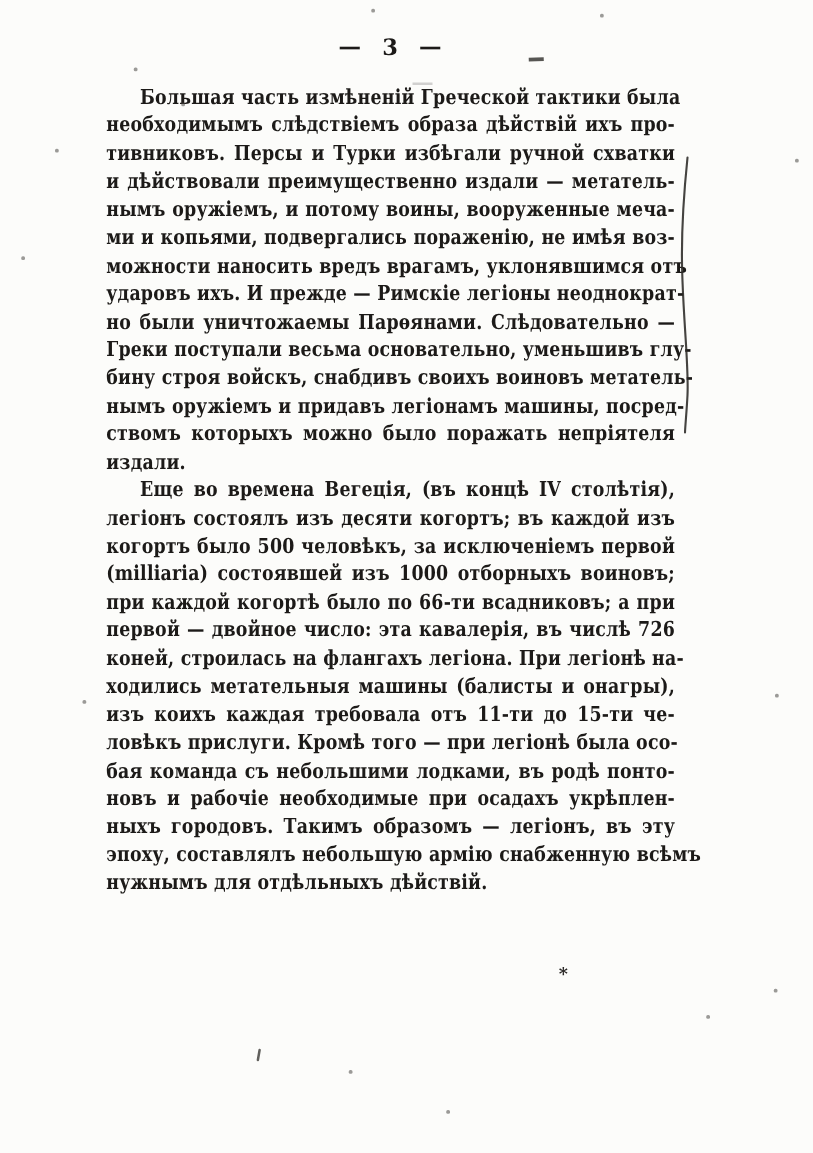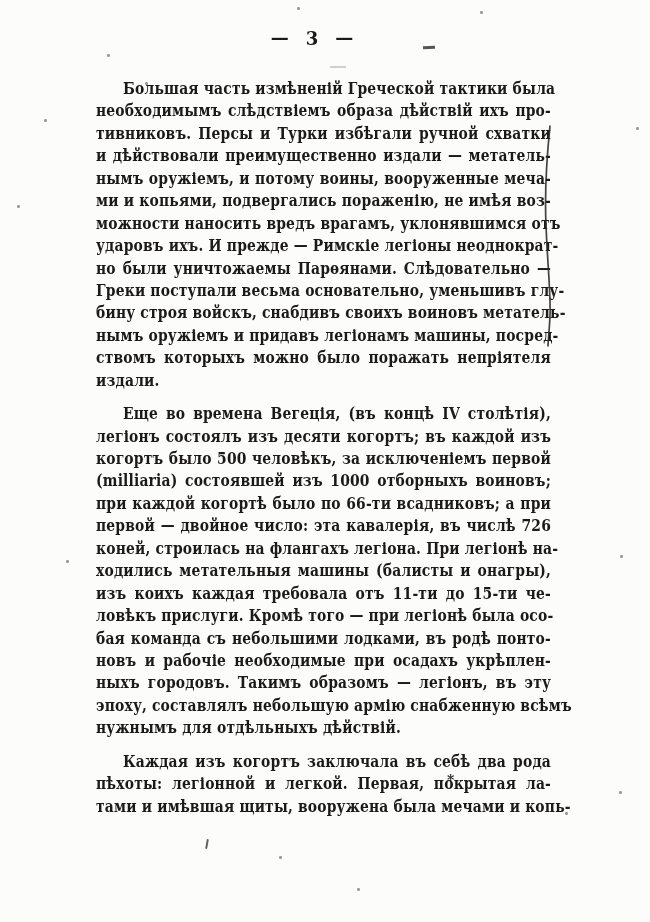--- a/index.html
+++ b/index.html
@@ -34,21 +34,21 @@
   .header .pagenum { margin: 0 16px; }
   .header .dash { position: relative; top: -1px; }
 
   
   .textblock {
     position: absolute;
     top: 67px;
     left: 85px;
     width: 455px;
   }
-  .paragraph { margin: 11px; }
+  .paragraph { margin: 0; }
   .line {
     width: 540px;                 
     transform: scaleX(0.8426);    
     transform-origin: 0 0;
     font-size: 16.5px;
     font-weight: 700;
     line-height: 22.45px;
     height: 22.45px;
     white-space: nowrap;
     text-align: justify;
@@ -124,25 +124,20 @@
         <div class="line">коней, строилась на флангахъ легіона. При легіонѣ на-</div>
         <div class="line">ходились метательныя машины (балисты и онагры),</div>
         <div class="line">изъ коихъ каждая требовала отъ 11-ти до 15-ти че-</div>
         <div class="line">ловѣкъ прислуги. Кромѣ того — при легіонѣ была осо-</div>
         <div class="line">бая команда съ небольшими лодками, въ родѣ понто-</div>
         <div class="line">новъ и рабочіе необходимые при осадахъ укрѣплен-</div>
         <div class="line">ныхъ городовъ. Такимъ образомъ — легіонъ, въ эту</div>
         <div class="line">эпоху, составлялъ небольшую армію снабженную всѣмъ</div>
         <div class="line end">нужнымъ для отдѣльныхъ дѣйствій.</div>
       </div>
-      <div class="paragraph">
-        <div class="line indent">Каждая изъ когортъ заключала въ себѣ два рода</div>
-        <div class="line">пѣхоты: легіонной и легкой. Первая, покрытая ла-</div>
-        <div class="line">тами и имѣвшая щиты, вооружена была мечами и копь-</div>
-      </div>
     </div>
 
   <svg class="scratch" viewBox="0 0 24 232" xmlns="http://www.w3.org/2000/svg">
     <path d="M 12 6 C 8.5 40, 6.5 72, 8 105 C 9.5 145, 13 175, 12 196 C 11.3 210, 10.2 220, 10 226" fill="none" stroke="#2b2926" stroke-width="1.7" stroke-linecap="round" opacity="0.88"></path>
   </svg>
 
   <div class="footnote-mark">*</div>
 
   <div class="mark dash-mark"></div>
   <div class="mark faint-dash"></div>

